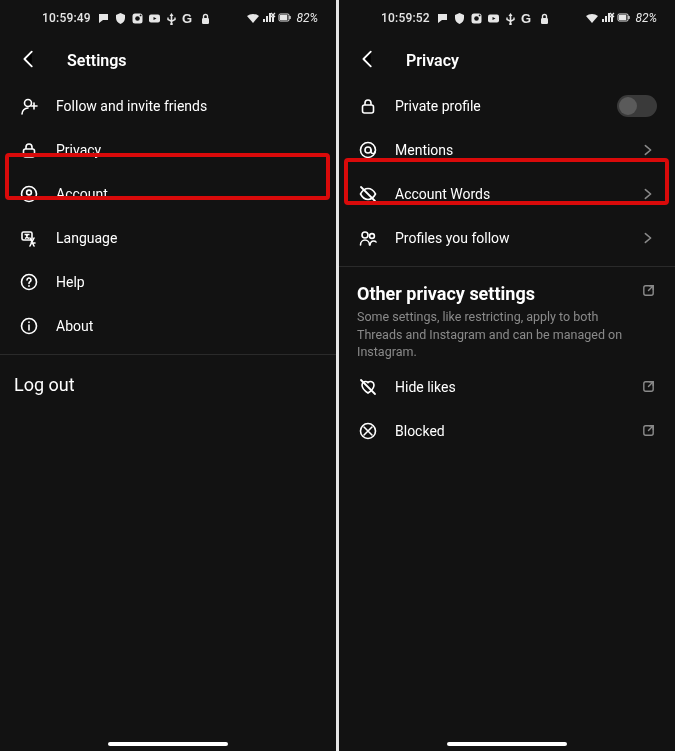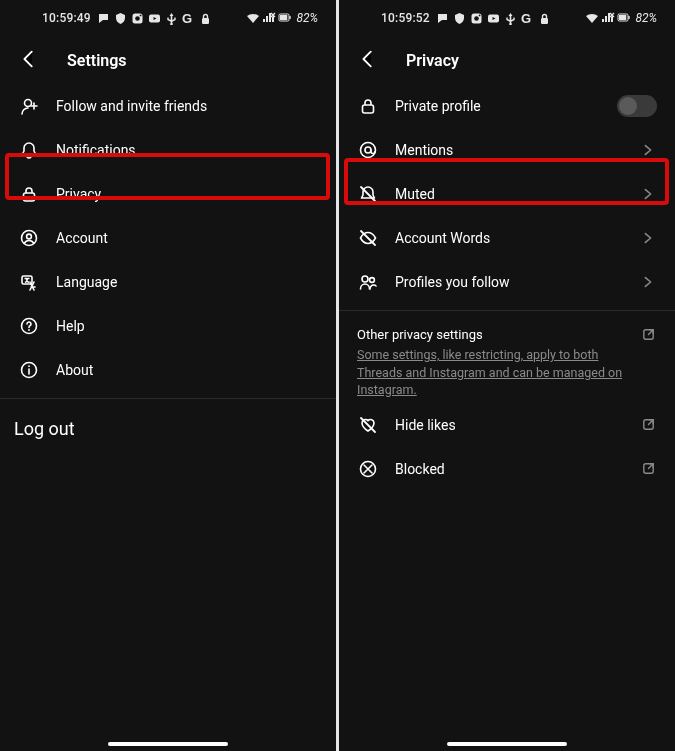--- a/index.html
+++ b/index.html
@@ -102,22 +102,22 @@
       background: var(--toggle);
       border-radius: 50%;
       top: 2px;
       left: 2px;
     }
     
     .section-note {
       padding: 10px 18px 4px;
       position: relative;
     }
-    .section-note .title { font-size:13px; color: var(--fg); font-weight:400;}
-    .section-note .sub { font-size:12.5px; color: var(--muted); line-height:1.4; margin-top:4px; padding-right:20px;text-decoration:underline;}
+    .section-note .title { font-size:18px; color: var(--fg); font-weight:700;}
+    .section-note .sub { font-size:12.5px; color: var(--muted); line-height:1.4; margin-top:4px; padding-right:20px;}
     .section-note .ext-corner {
       position:absolute;
       top:10px; right:18px;
       width:16px; height:16px;
     }
     .section-note .ext-corner svg { width:15px; height:15px; stroke: var(--muted); fill:none;}
     
     .highlight-box {
       position: absolute;
       border: 4px solid var(--highlight);
@@ -327,28 +327,20 @@
       <span class="icon">
           <svg viewBox="0 0 20 20">
             <use href="#i-follow"></use>
           </svg>
         </span>
       <span class="label">Follow and invite friends</span>
     </div>
     <div class="row">
       <span class="icon">
           <svg viewBox="0 0 20 20">
-            <use href="#i-bell"></use>
-          </svg>
-        </span>
-      <span class="label">Notifications</span>
-    </div>
-    <div class="row">
-      <span class="icon">
-          <svg viewBox="0 0 20 20">
             <use href="#i-lock"></use>
           </svg>
         </span>
       <span class="label">Privacy</span>
     </div>
     <div class="row">
       <span class="icon">
           <svg viewBox="0 0 20 20">
             <use href="#i-account"></use>
           </svg>
@@ -475,33 +467,20 @@
       <span class="label">Mentions</span>
       <span class="chev">
           <svg viewBox="0 0 16 16">
             <use href="#i-chev"></use>
           </svg>
         </span>
     </div>
     <div class="row">
       <span class="icon">
           <svg viewBox="0 0 20 20">
-            <use href="#i-muted"></use>
-          </svg>
-        </span>
-      <span class="label">Muted</span>
-      <span class="chev">
-          <svg viewBox="0 0 16 16">
-            <use href="#i-chev"></use>
-          </svg>
-        </span>
-    </div>
-    <div class="row">
-      <span class="icon">
-          <svg viewBox="0 0 20 20">
             <use href="#i-hidden"></use>
           </svg>
         </span>
       <span class="label">Account Words</span>
       <span class="chev">
           <svg viewBox="0 0 16 16">
             <use href="#i-chev"></use>
           </svg>
         </span>
     </div>

